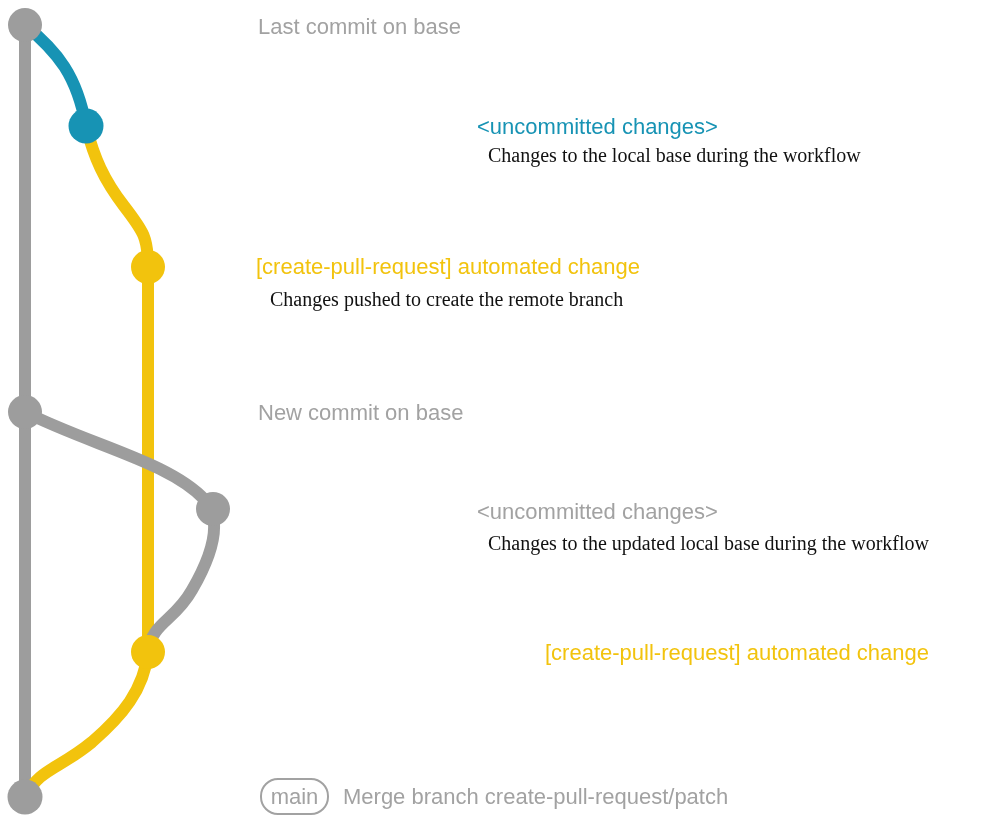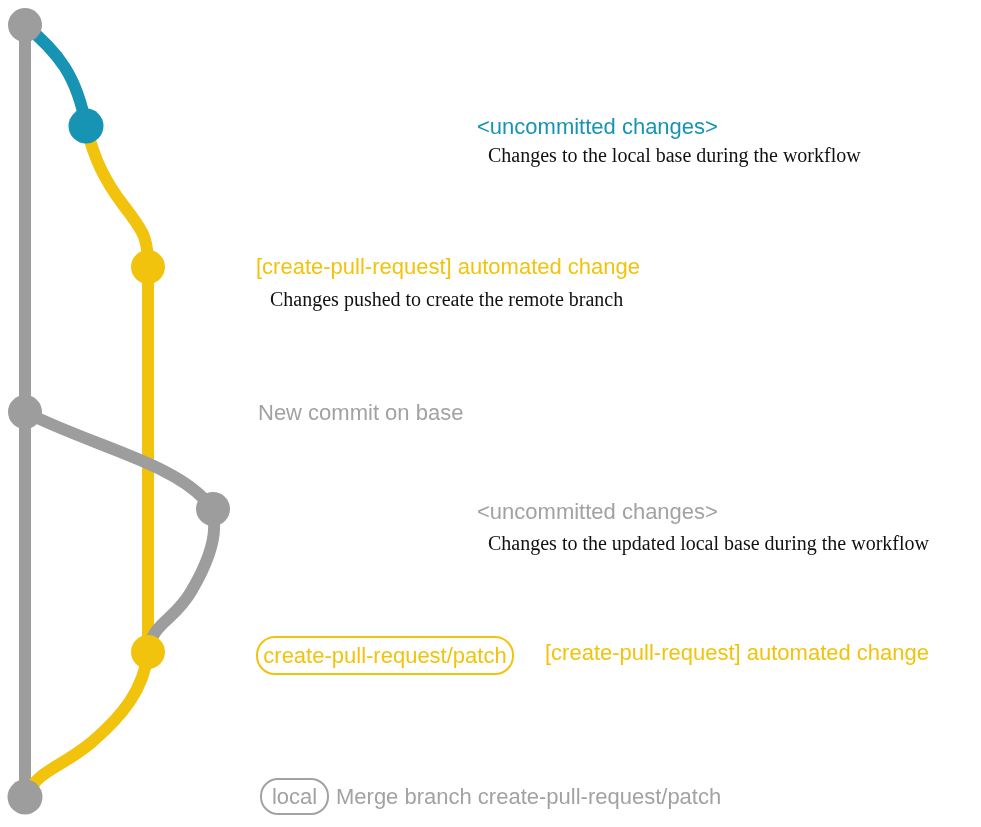--- a/index.html
+++ b/index.html
@@ -64,35 +64,33 @@
 
     <circle cx="25" cy="25" r="17" class="fill-gray"></circle>
     <circle cx="86" cy="126" r="17.5" class="fill-teal"></circle>
     <circle cx="148" cy="267" r="17" class="fill-yellow"></circle>
     <circle cx="25" cy="412" r="17" class="fill-gray"></circle>
     <circle cx="213" cy="509" r="17" class="fill-gray"></circle>
     <circle cx="148" cy="652" r="17" class="fill-yellow"></circle>
     <circle cx="25" cy="797" r="17.5" class="fill-gray"></circle>
   </svg>
 
+  <div class="abs sans gray" style="left:258px;top:14px;">Last commit on base</div>
 
   <div class="abs sans teal" style="left:477px;top:114px;">&lt;uncommitted changes&gt;</div>
   <div class="abs serif" style="left:488px;top:143px;">Changes to the local base during the workflow</div>
 
   <div class="abs sans yellow" style="left:256px;top:254px;">[create-pull-request] automated change</div>
   <div class="abs sans gray" style="left:258px;top:400px;">New commit on base</div>
 
   <div class="abs serif" style="left:270px;top:287px;">Changes pushed to create the remote branch</div>
 
   <div class="abs sans gray" style="left:477px;top:499px;">&lt;uncommitted changes&gt;</div>
   <div class="abs serif" style="left:488px;top:531px;">Changes to the updated local base during the workflow</div>
 
-  <div class="abs badge yellow-badge" style="left:256px;top:636px;width:258px;height:39px;">
-    <span>create-pull-request/patch</span>
-  </div>
   <div class="abs sans yellow" style="left:545px;top:640px;">[create-pull-request] automated change</div>
 
   <div class="abs badge gray-badge" style="left:260px;top:778px;width:69px;height:37px;border-radius:18px;">
-    <span>local</span>
+    <span>main</span>
   </div>
-  <div class="abs sans gray" style="left:336px;top:784px;">Merge branch create-pull-request/patch</div>
+  <div class="abs sans gray" style="left:343px;top:784px;">Merge branch create-pull-request/patch</div>
 
 </div>
 
 </body></html>

